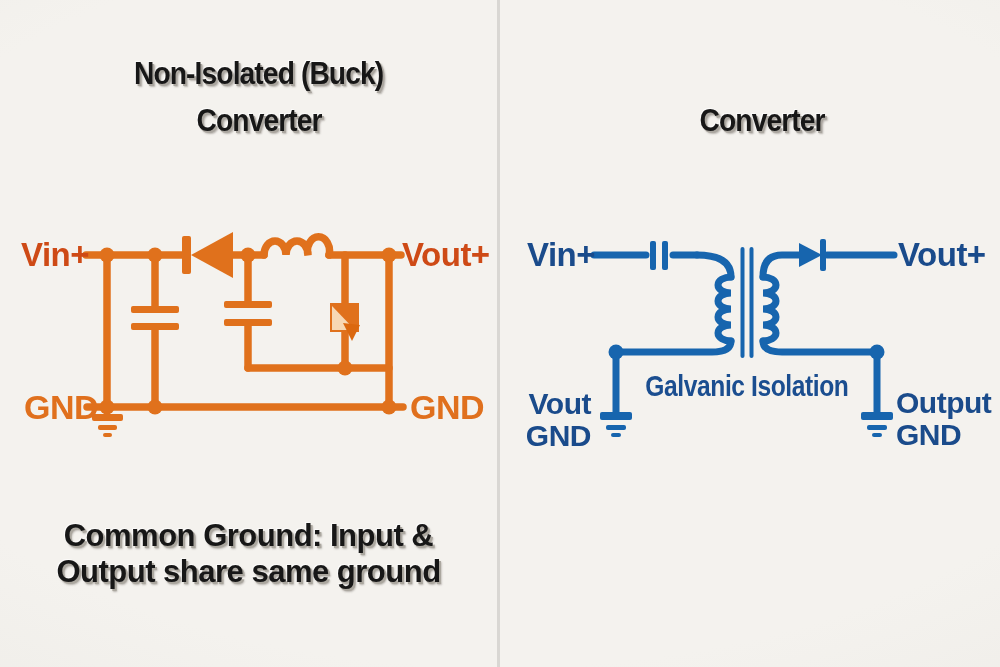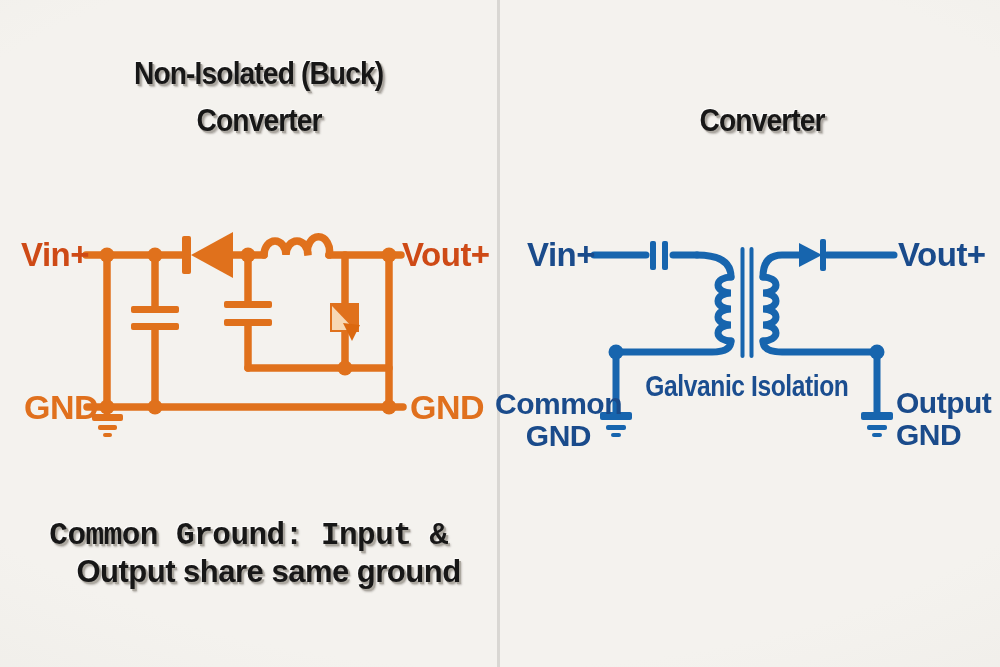--- a/index.html
+++ b/index.html
@@ -170,32 +170,32 @@
   </div>
   <div class="abs panel-title" style="left:0;top:97px;">
     <span class="squeeze">Converter</span>
   </div>
 
   <div class="abs clabel orange-io" style="left:21px;top:238px;">Vin+</div>
   <div class="abs clabel orange-io" style="left:402px;top:238px;">Vout+</div>
   <div class="abs clabel orange-gnd" style="left:24px;top:390px;">GND</div>
   <div class="abs clabel orange-gnd" style="left:410px;top:390px;">GND</div>
 
-  <div class="abs caption" style="left:0;top:518px;font-family:Liberation Mono, monospace;">Common Ground: Input &amp;</div>
-  <div class="abs caption" style="left:0;top:554px;padding-left:20px;">Output share same ground</div>
+  <div class="abs caption" style="left:0;top:518px;">Common Ground: Input &amp;</div>
+  <div class="abs caption" style="left:0;top:554px;">Output share same ground</div>
 
   <div class="abs panel-title" style="left:503px;top:97px;">
     <span class="squeeze">Converter</span>
   </div>
 
   <div class="abs clabel blue-io" style="left:527px;top:238px;">Vin+</div>
   <div class="abs clabel blue-io" style="left:898px;top:238px;">Vout+</div>
 
   <div class="abs clabel blue-gnd" style="left:495px;top:388px;width:96px;text-align:right;">
-    <div>Common</div>
+    <div>Vout</div>
     <div>GND</div>
   </div>
   <div class="abs clabel blue-gnd" style="left:896px;top:387px;width:110px;text-align:left;">
     <div>Output</div>
     <div>GND</div>
   </div>
 
   <div class="abs clabel galv" style="left:597px;top:371px;width:300px;text-align:center;">
     <span class="squeeze">Galvanic Isolation</span>
   </div>

